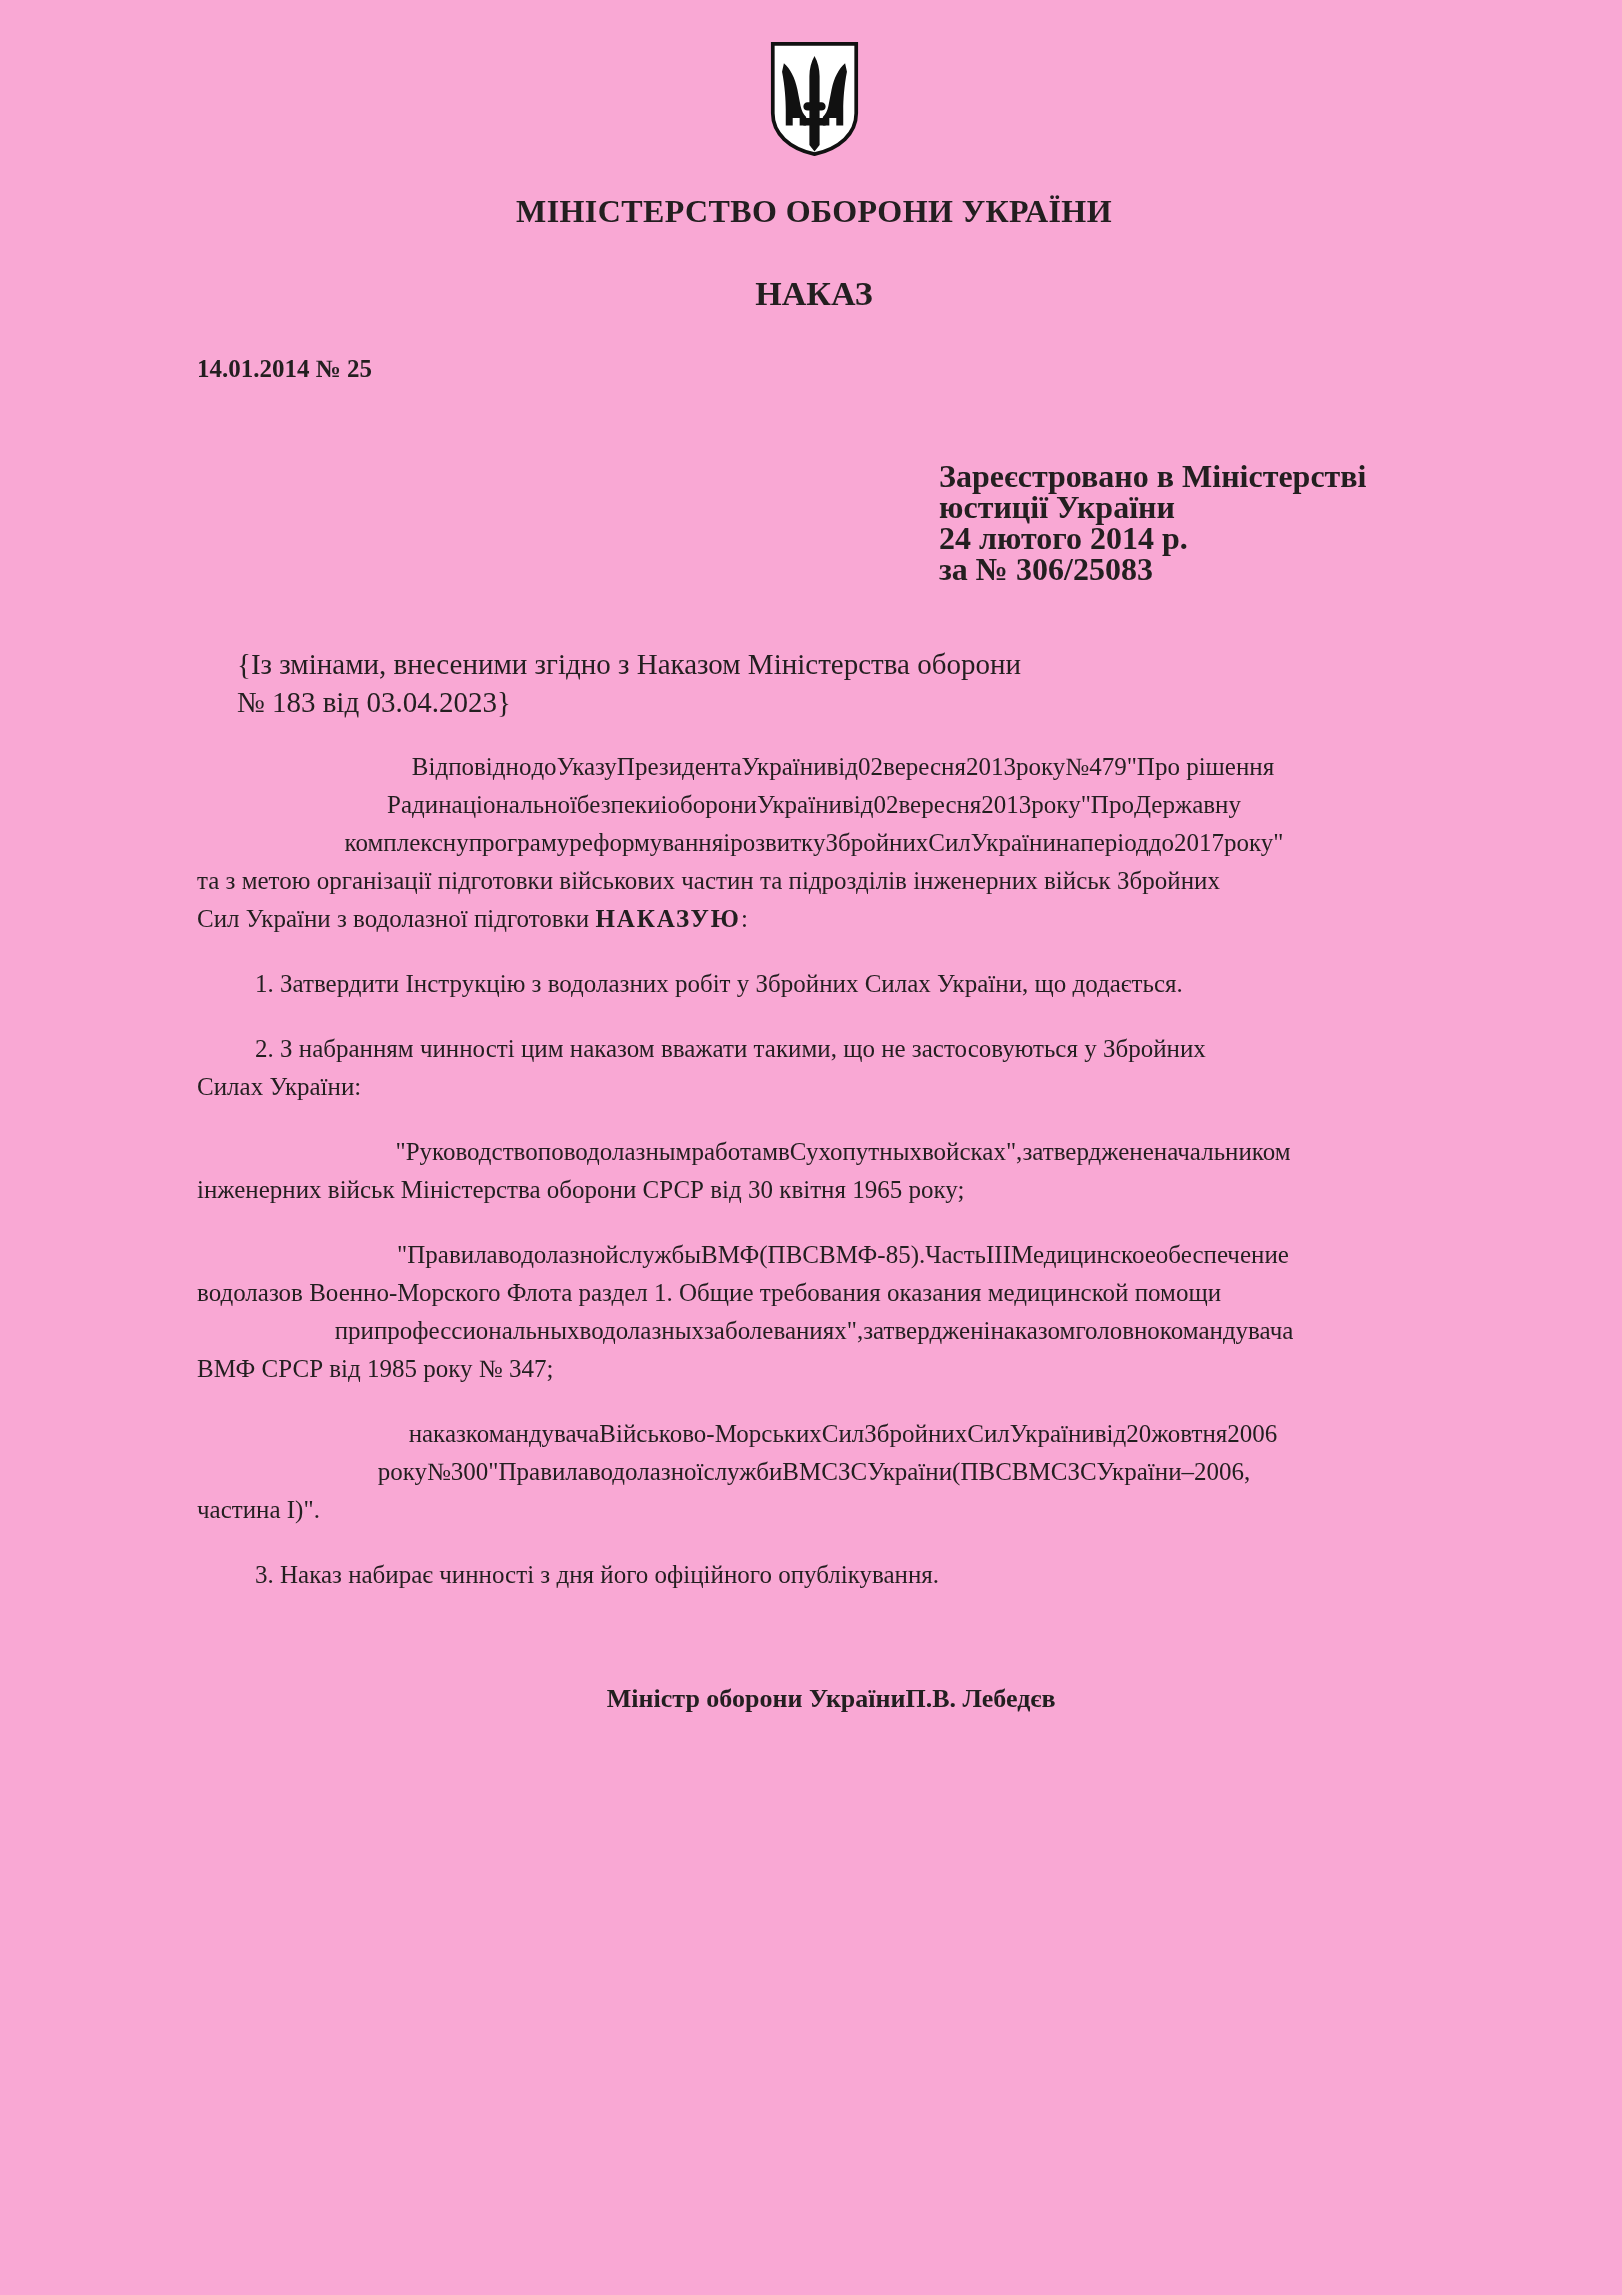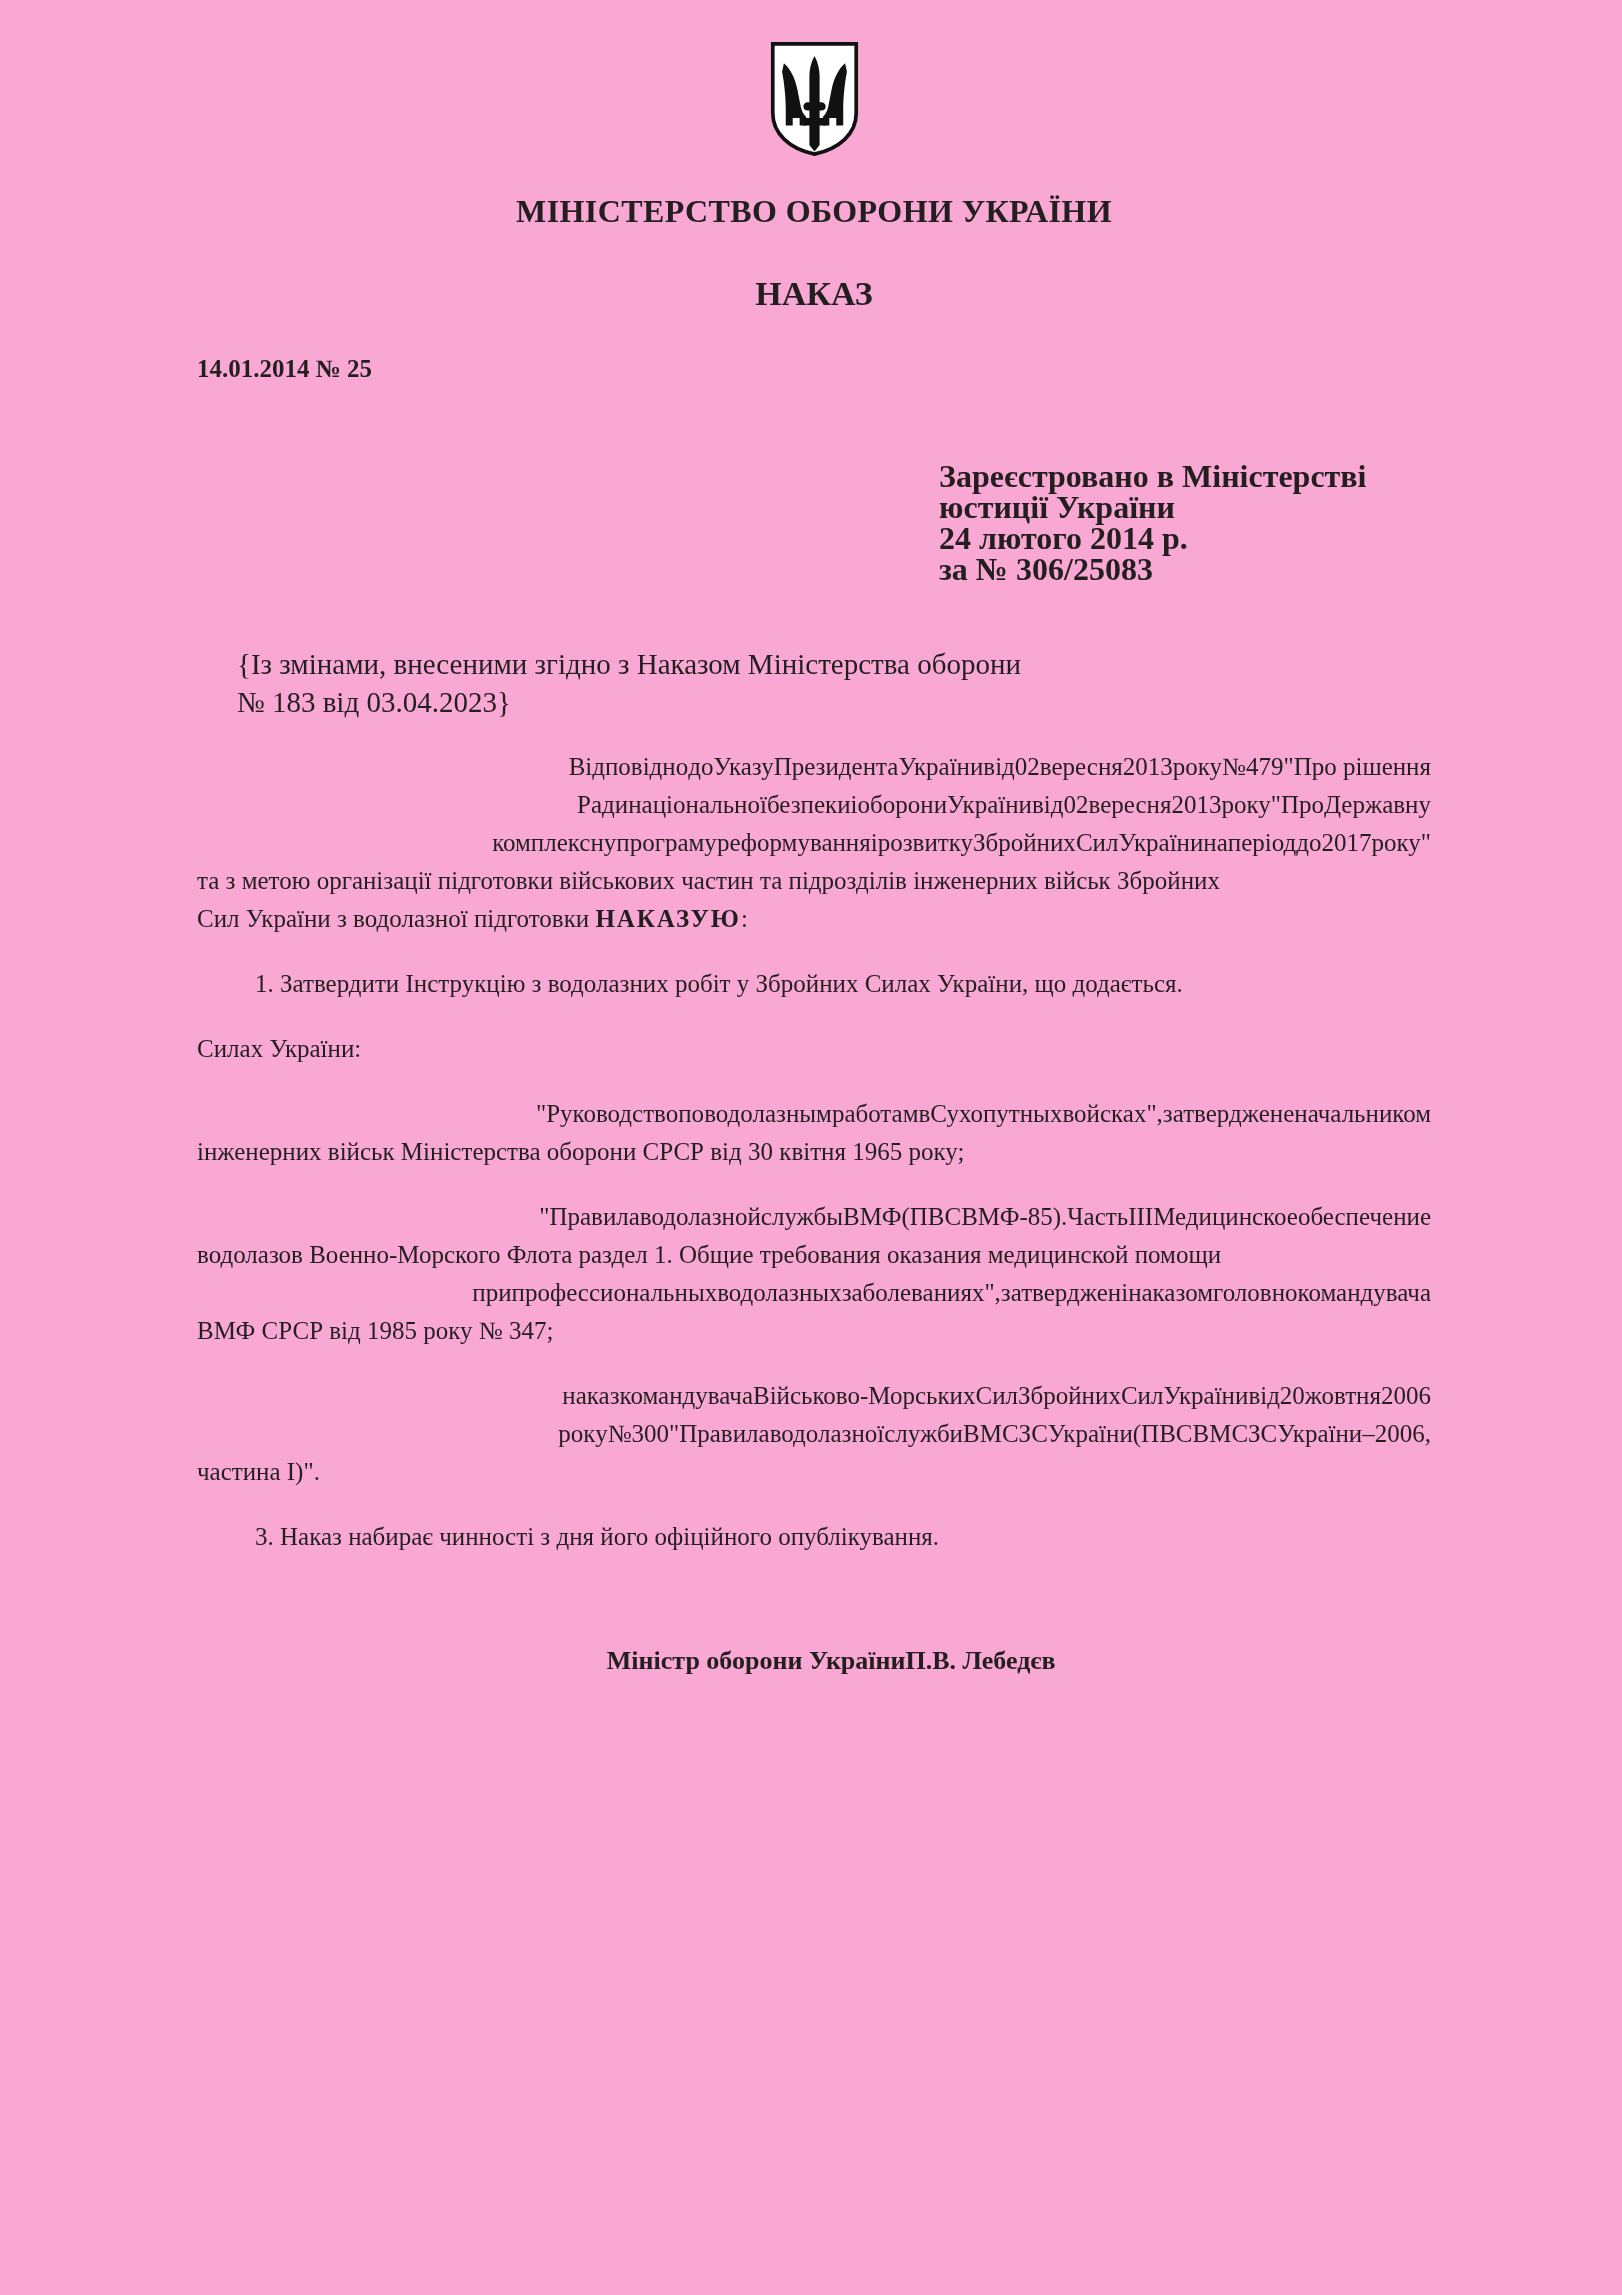--- a/index.html
+++ b/index.html
@@ -92,21 +92,21 @@
   
   .para {
     font-size: 25px;
     line-height: 38px;
     text-align: justify;
     margin-top: 27px;
   }
   
   .just {
     display: flex;
-    justify-content: flex-end;
+    justify-content: center;
     white-space: nowrap;
   }
   .just.indent { padding-left: 58px; }
   .last { display: block; white-space: nowrap; }
   .last.indent { padding-left: 58px; font-family: Liberation Serif, serif; }
   .bold-sp {
     font-weight: bold;
     letter-spacing: 1.9px;
   }
 
@@ -220,20 +220,21 @@
       <div class="last">
         <span>Сил України з водолазної підготовки</span><span>&nbsp;</span><span class="bold-sp">НАКАЗУЮ</span><span>:</span>
       </div>
     </div>
 
     <div class="para">
       <div class="last indent">1. Затвердити Інструкцію з водолазних робіт у Збройних Силах України, що додається.</div>
     </div>
 
     <div class="para">
+      <div class="last indent">2. З набранням чинності цим наказом вважати такими, що не застосовуються у Збройних</div>
       <div class="last">Силах України:</div>
     </div>
 
     <div class="para">
       <div class="just indent">
         <span>"Руководство</span>
         <span>по</span>
         <span>водолазным</span>
         <span>работам</span>
         <span>в</span>

